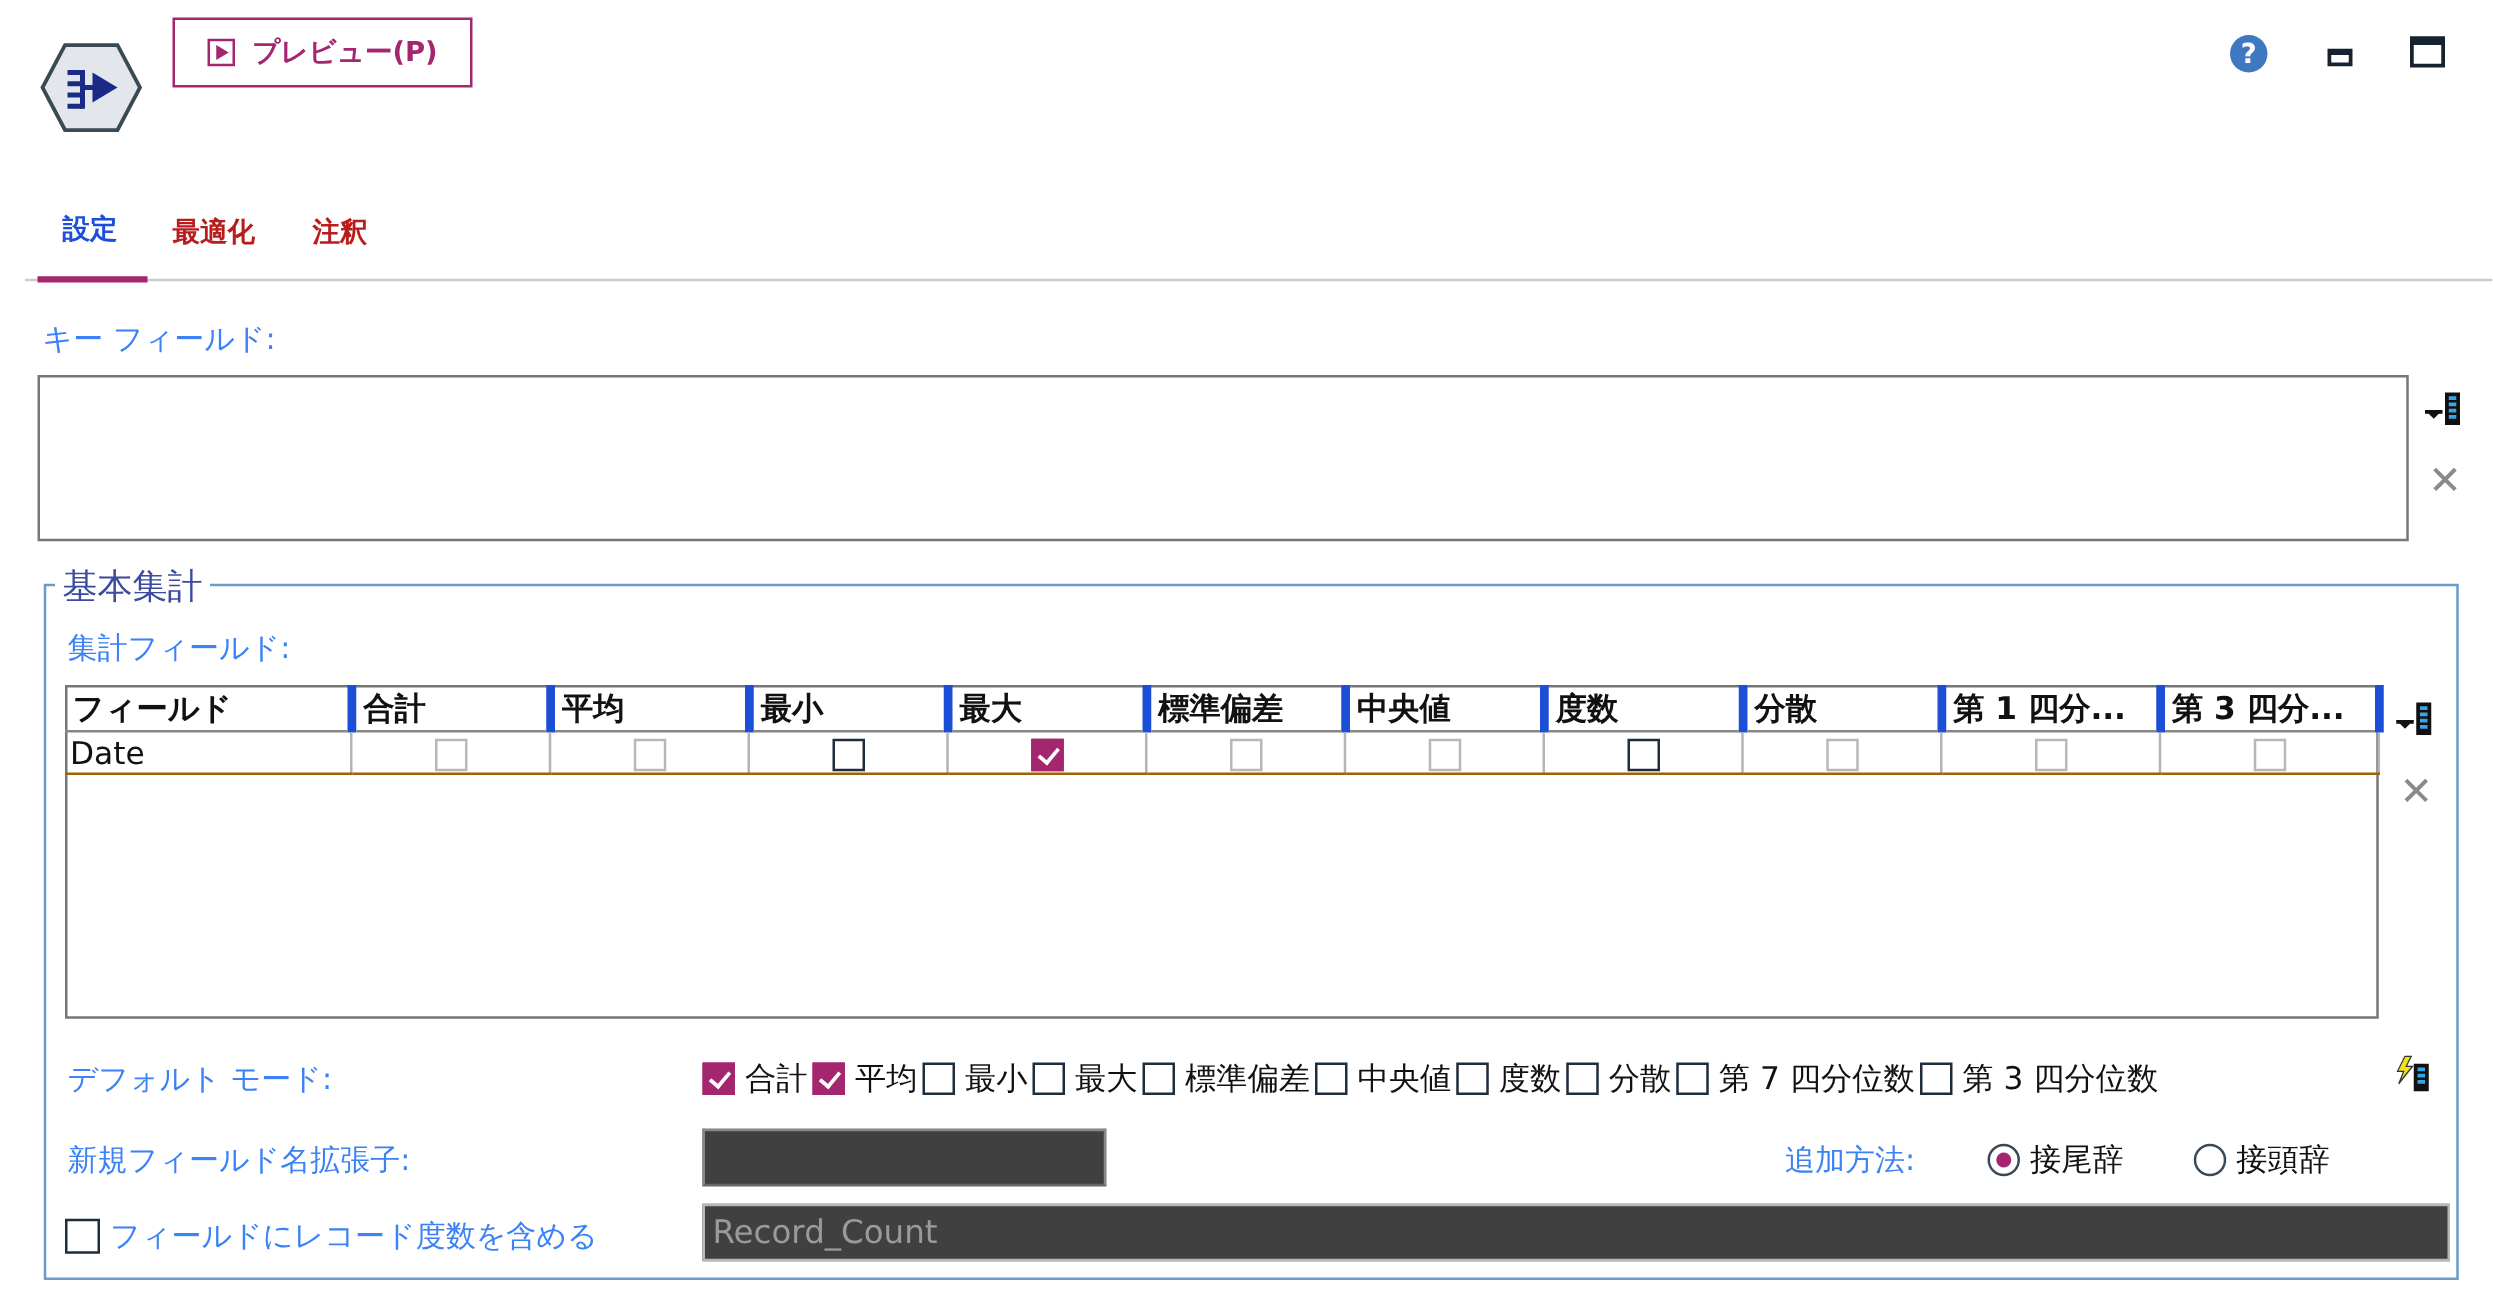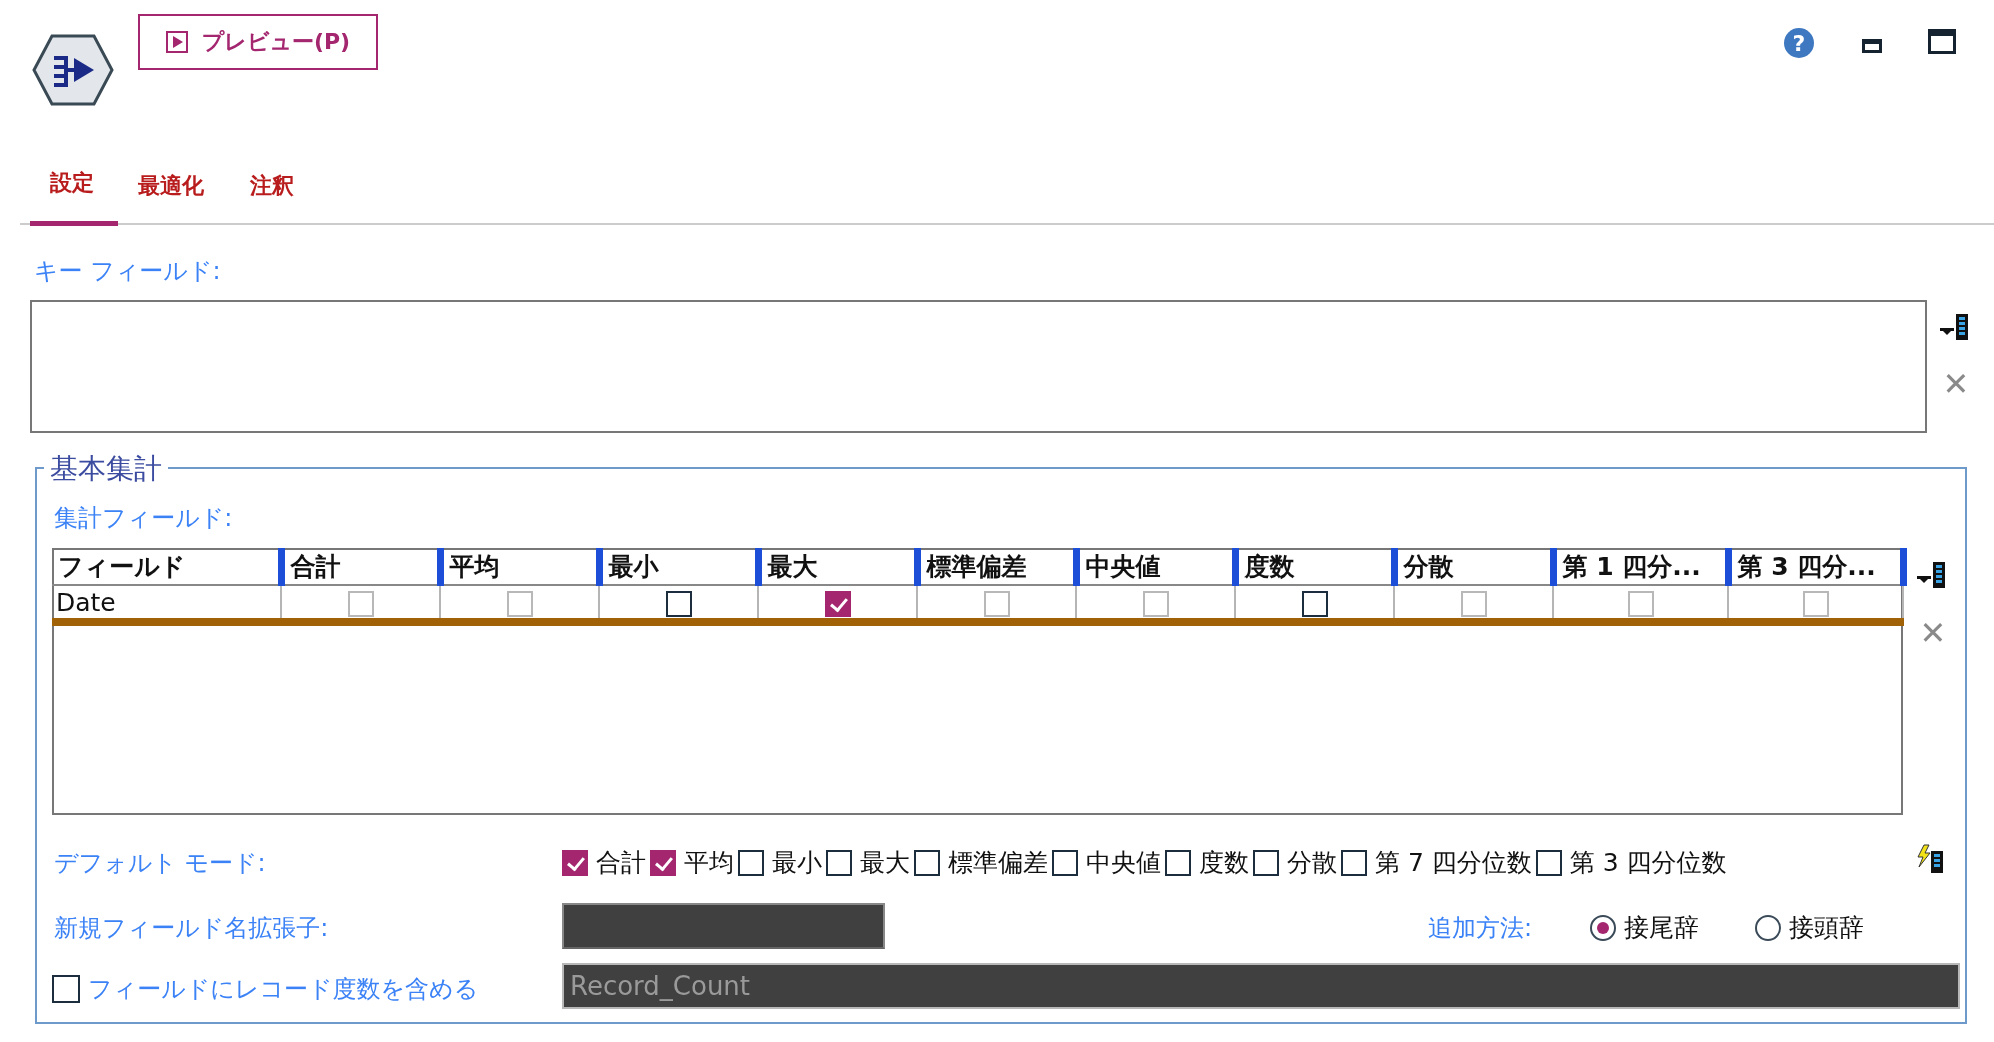--- a/index.html
+++ b/index.html
@@ -12,34 +12,34 @@
                  gap:14px; color:#a3266f; font-size:22px; font-weight:bold; cursor:pointer; background:#fff; }
   .preview-btn .play { width:22px; height:22px; border:2px solid #a3266f; box-sizing:border-box;
                        display:flex; align-items:center; justify-content:center; }
   .preview-btn .play::after { content:""; border-left:10px solid #a3266f; border-top:6px solid transparent;
                               border-bottom:6px solid transparent; margin-left:2px; }
   .help-icon { left:1784px; top:28px; width:30px; height:30px; border-radius:50%; background:#3e78c0;
                color:#fff; font-weight:bold; font-size:22px; display:flex; align-items:center; justify-content:center; }
   .min-icon { left:1862px; top:39px; width:20px; height:14px; border:3px solid #14232f; border-top-width:5px; box-sizing:border-box; }
   .max-icon { left:1928px; top:29px; width:28px; height:25px; border:3px solid #14232f; border-top-width:7px; box-sizing:border-box; }
   .tab { top:168px; font-size:22px; font-weight:bold; color:#b91c1c; cursor:pointer; }
-  .tab.active { color:#b91c1c; }
+  .tab.active { color:#1d4ed8; }
   .tab-underline { left:30px; top:221px; width:88px; height:5px; background:#a3266f; }
   .tab-sep { left:20px; top:223px; width:1974px; height:2px; background:#cccccc; }
   .label { font-size:24px; color:#3b82f6; white-space:nowrap; }
   .keybox { left:30px; top:300px; width:1897px; height:133px; border:2px solid #777; box-sizing:border-box; background:#fff; }
   .add-field-icon { width:34px; height:32px; }
   .remove-icon { width:28px; height:28px; color:#8a8a8a; font-size:32px; line-height:28px; text-align:center; font-weight:bold; }
   .groupbox { left:35px; top:467px; width:1932px; height:557px; border:2px solid #6d9acb; box-sizing:border-box; }
   .legend { left:44px; top:450px; background:#fff; padding:0 6px; font-size:28px; color:#3b4ba0; }
   table.agg { position:absolute; left:52px; top:548px; width:1851px; border-collapse:collapse; table-layout:fixed; }
   .agg-frame { left:52px; top:548px; width:1851px; height:267px; border:2px solid #777; box-sizing:border-box; }
   table.agg th { height:36px; font-weight:bold; font-size:25px; text-align:left; padding:0 6px;
                  border-right:7px solid #1d4ed8; border-bottom:2px solid #888; white-space:nowrap; overflow:hidden; }
-  table.agg td { height:32px; font-size:25px; padding:0 4px; border-right:2px solid #b5b5b5; border-bottom:8px solid #a16207; text-align:center; }
+  table.agg td { height:32px; font-size:25px; padding:0 4px; border-right:2px solid #b5b5b5; border-bottom:2px solid #a16207; text-align:center; }
   table.agg td.fieldname { text-align:left; }
   .cb { display:inline-block; width:26px; height:26px; box-sizing:border-box; vertical-align:middle; position:relative; }
   .cb.disabled { border:2px solid #b8b8b8; background:#fff; }
   .cb.enabled { border:2px solid #1c2e3d; background:#fff; }
   .cb.checked { background:#a3266f; border:2px solid #a3266f; }
   .cb.checked::after { content:""; position:absolute; left:7px; top:2px; width:7px; height:13px;
                        border-right:3px solid #fff; border-bottom:3px solid #fff; transform:rotate(40deg); }
   .mode-row { left:562px; top:846px; display:flex; align-items:center; font-size:25px; white-space:nowrap; }
   .mode-item { display:flex; align-items:center; gap:8px; margin-right:4px; cursor:pointer; }
   .textinput { box-sizing:border-box; border:2px solid #888; border-bottom-color:#666; background:#404040;

